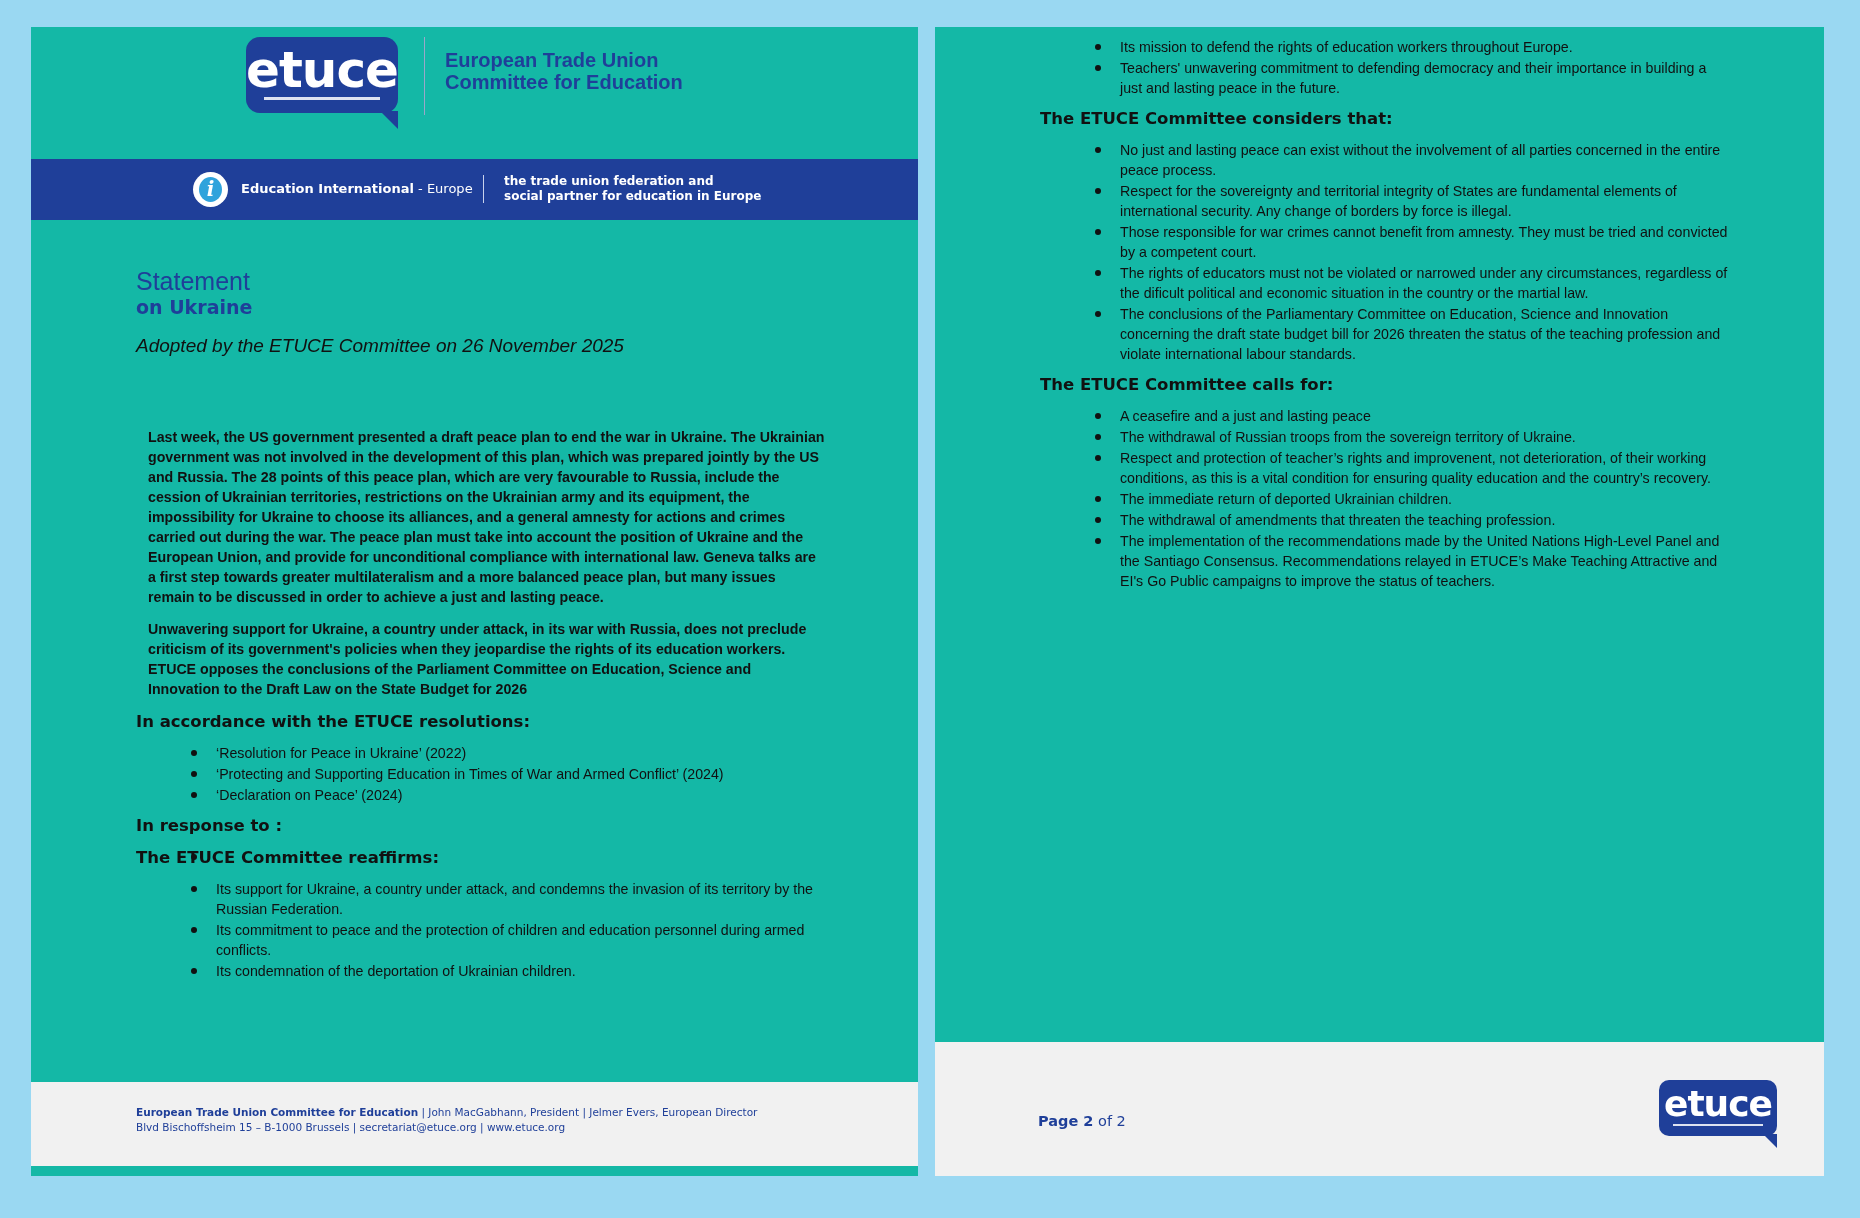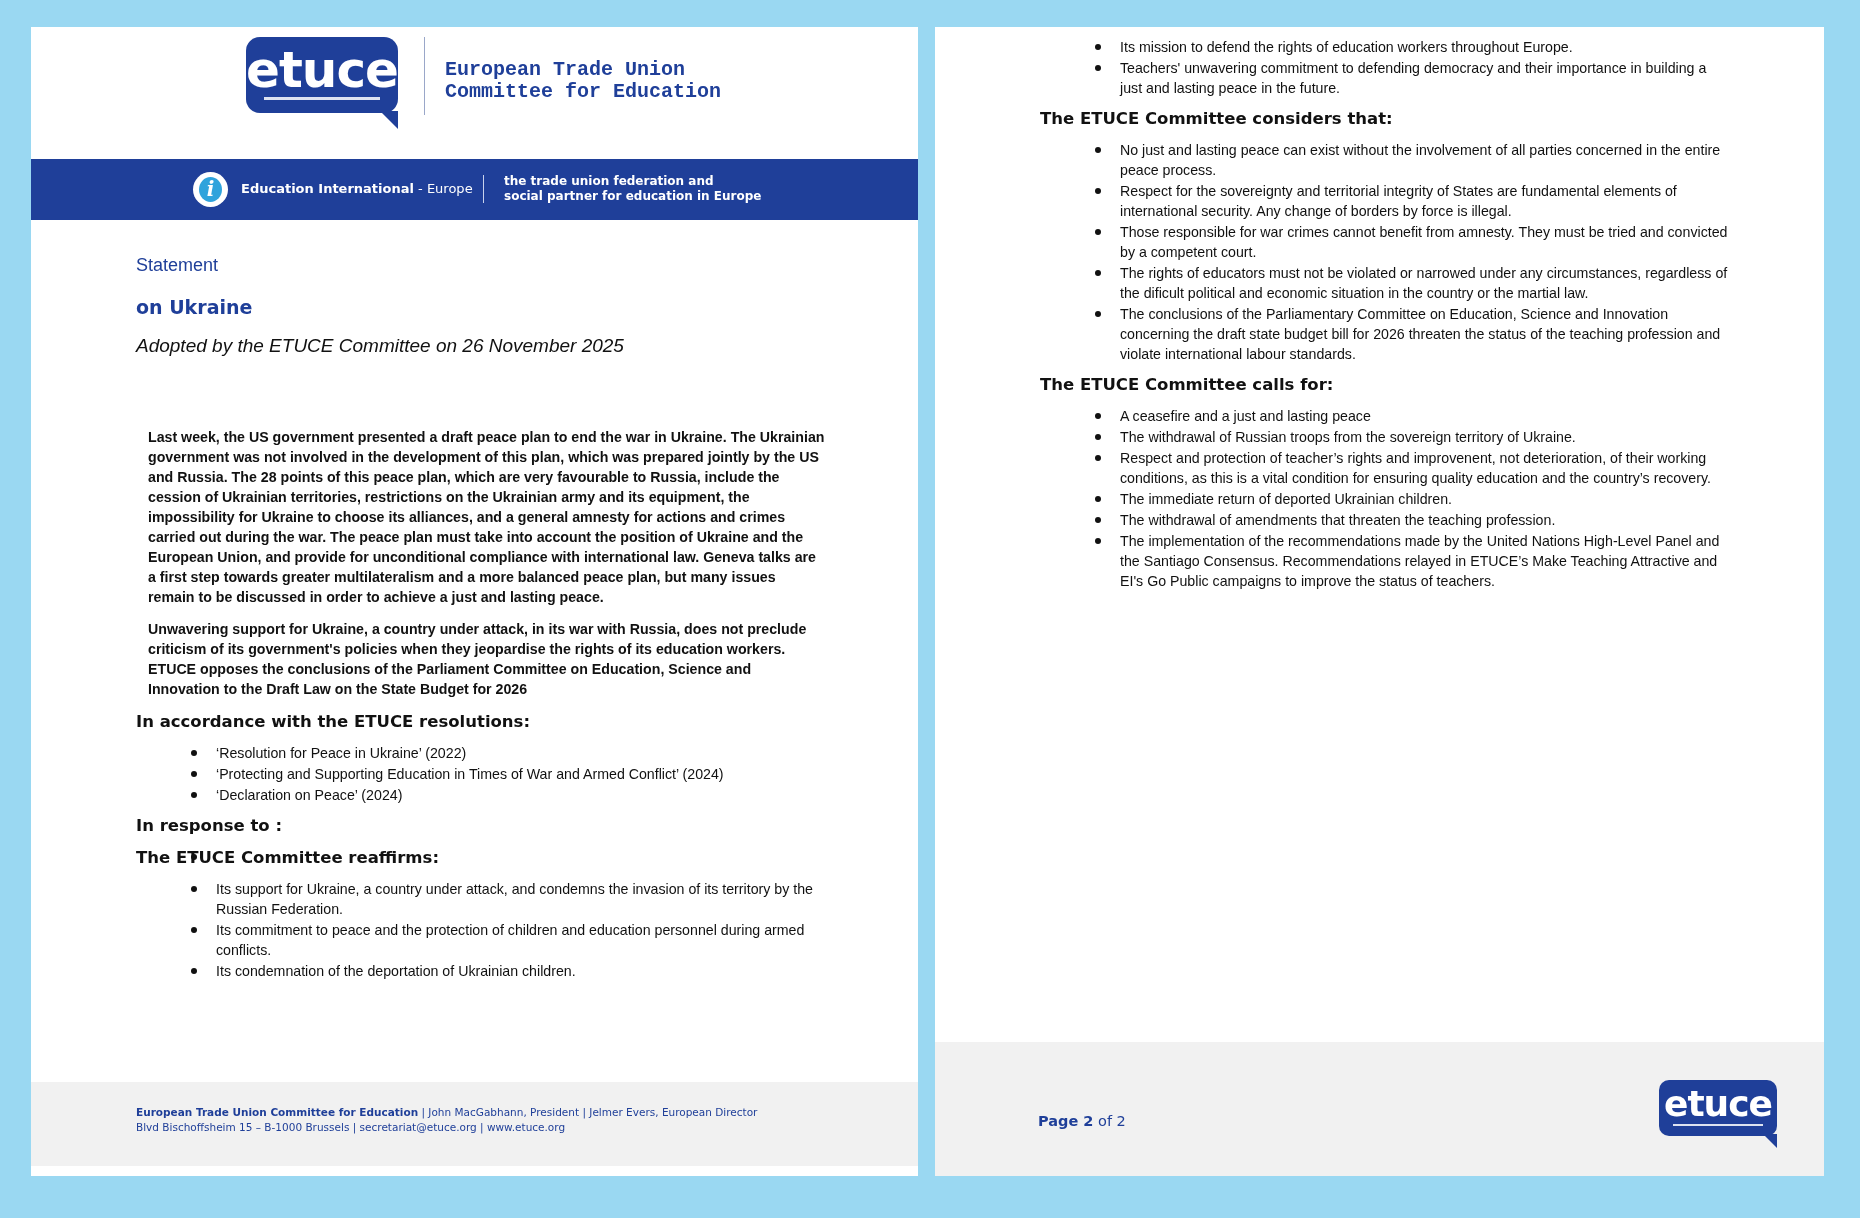--- a/index.html
+++ b/index.html
@@ -1,21 +1,21 @@
 <!DOCTYPE html>
 <html><head>
 <meta charset="utf-8">
 <style>
   html, body { margin: 0; padding: 0; }
   body {
     width: 1860px; height: 1218px; background: #9ad8f2; position: relative; overflow: hidden;
     font-family: "Liberation Sans", sans-serif;
   }
   .page {
-    position: absolute; top: 27px; height: 1149px; background: #ffffff; overflow: hidden;
+    position: absolute; top: 27px; height: 1149px; background: #14b8a6; overflow: hidden;
   }
   #page1 { left: 31px; width: 887px; }
   #page2 { left: 935px; width: 889px; }
 
   
   .logo-row { position: absolute; left: 0; top: 0; width: 100%; height: 132px; }
   .etuce-logo {
     position: absolute; background: #1f3f99; border-radius: 14px; color: #fff;
     font-family: "DejaVu Sans", sans-serif; font-weight: bold; text-align: center;
   }
@@ -24,41 +24,41 @@
   .etuce-logo .tail {
     position: absolute; right: 0; width: 0; height: 0;
     border-top: 18px solid #1f3f99; border-left: 18px solid transparent;
   }
   #logo-main { left: 215px; top: 10px; width: 152px; height: 76px; }
   #logo-main .word { font-size: 50px; line-height: 66px; }
   #logo-main .rule { top: 60px; }
   #logo-main .tail { bottom: -16px; }
   .logo-divider { position: absolute; left: 393px; top: 10px; width: 1px; height: 78px; background: #9aa7c9; }
   .org-name {
-    position: absolute; left: 414px; top: 32px; color: #1f3f99; font-weight: bold;
-    font-family: Liberation Mono, monospace; font-size: 20px; line-height: 22px;
+    position: absolute; left: 414px; top: 22px; color: #1f3f99; font-weight: bold;
+    font-family: Liberation Sans, sans-serif; font-size: 20px; line-height: 22px;
   }
   .ei-band {
     position: absolute; left: 0; top: 132px; width: 100%; height: 61px; background: #1f3f99; color: #fff;
   }
   .ei-logo {
     position: absolute; left: 162px; top: 13px; width: 35px; height: 35px; border-radius: 50%; background: #fff;
   }
   .ei-logo .glyph {
     position: absolute; left: 6px; top: 5px; width: 23px; height: 25px; border-radius: 50%;
     background: #2fa3dc; color: #fff; font: bold italic 20px/25px "DejaVu Serif", serif; text-align: center;
   }
   .ei-name { position: absolute; left: 210px; top: 22px; font: bold 13px/16px "DejaVu Sans", sans-serif; }
   .ei-name .light { font-weight: normal; }
   .ei-sep { position: absolute; left: 452px; top: 16px; width: 1px; height: 28px; background: #c8d2ec; }
   .ei-tag { position: absolute; left: 473px; top: 15px; font: bold 12px/15px "DejaVu Sans", sans-serif; }
 
   
   .body-text { font-family: "Liberation Sans", sans-serif; color: #111; font-size: 14.2px; line-height: 20px; }
-  .stmt-label { position: absolute; left: 105px; top: 228px; font-size: 18px; color: #1f3f99; }
+  .stmt-label { position: absolute; left: 105px; top: 240px; font-size: 25px; color: #1f3f99; }
   .stmt-title { position: absolute; left: 105px; top: 268px; font: bold 19px/24px "DejaVu Sans", sans-serif; color: #1f3f99; }
   .adopted { position: absolute; left: 105px; top: 308px; font-style: italic; font-size: 19px; color: #111; }
   .content { position: absolute; left: 105px; width: 690px; }
   .content p { margin: 0 0 12px 12px; font-weight: bold; }
   .section-h {
     font: bold 16.5px/22px "DejaVu Sans", sans-serif; color: #111; margin: 10px 0 10px 0;
   }
   ul.bul { margin: 0 0 6px 0; padding: 0 0 0 80px; list-style: none; }
   ul.bul li { position: relative; margin: 0 0 1px 0; }
   ul.bul li .dot {

